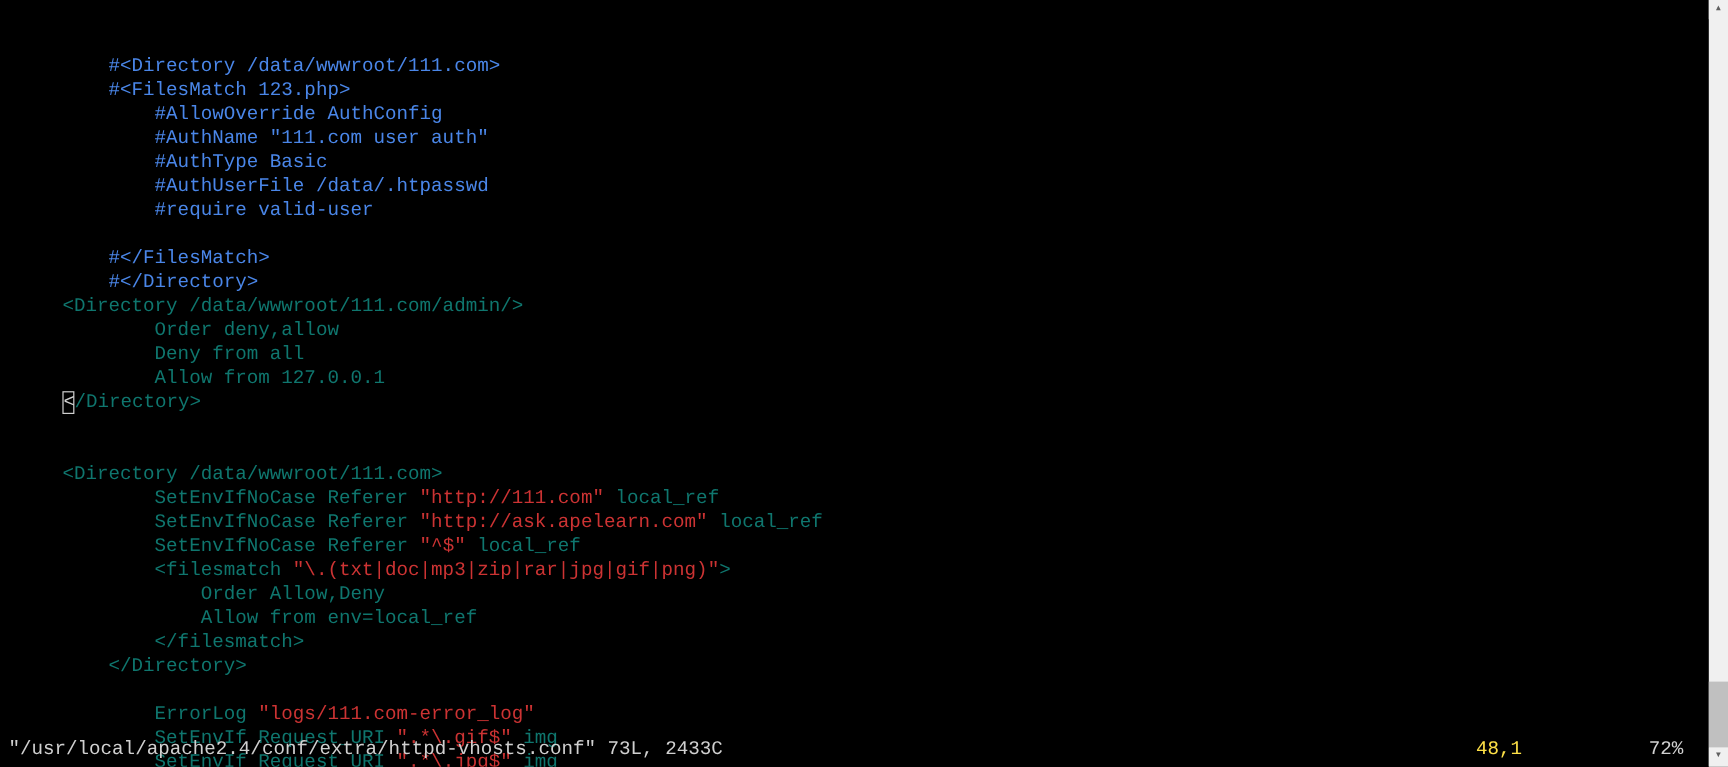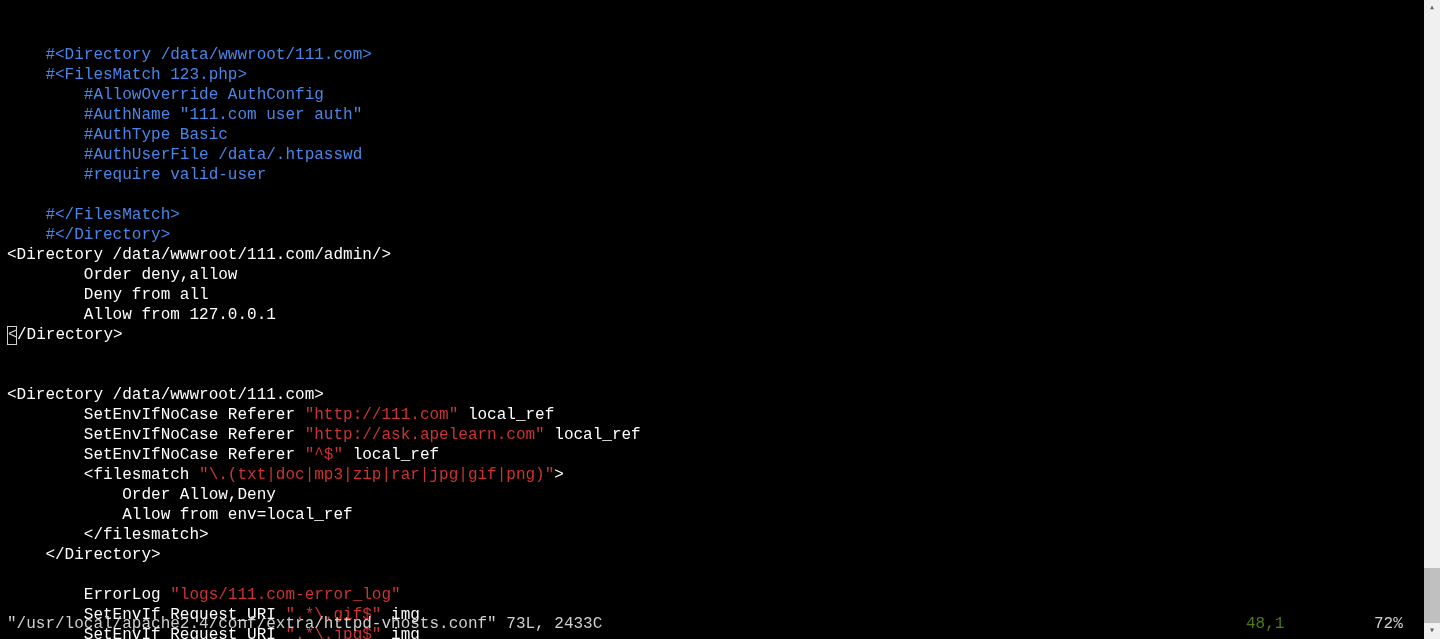--- a/index.html
+++ b/index.html
@@ -24,23 +24,24 @@
       width: 1424px;
       height: 639px;
       background: #000000;
       padding: 5px 7px;
       white-space: pre;
       position: relative;
     }
     .line {
       min-height: 20px;
       white-space: pre;
+      margin-left: 45px;
     }
     .cmt { color: #4a86e8; }  
-    .txt { color: #ffffff; }  
+    .txt { color: #0f766e; }  
     .str { color: #cc3333; }  
     .cur {
       display: inline-block;
       width: 10px;
       border: 1px solid #d0d0d0;
       text-align: left;
       color: #d0d0d0;
       box-sizing: border-box;
       height: 19px;
       line-height: 17px;
@@ -48,22 +49,21 @@
     .status-left {
       position: absolute;
       bottom: 5px;
       left: 7px;
       color: #d0d0d0;
     }
     .status-lc {
       position: absolute;
       bottom: 5px;
       left: 1230px;
-      color: #4d7c0f;
-      margin-left: 16px;
+      color: #fde047;
     }
     .status-pct {
       position: absolute;
       bottom: 5px;
       left: 1374px;
       color: #d0d0d0;
     }
     .scrollbar-track {
       position: absolute;
       top: 0;

